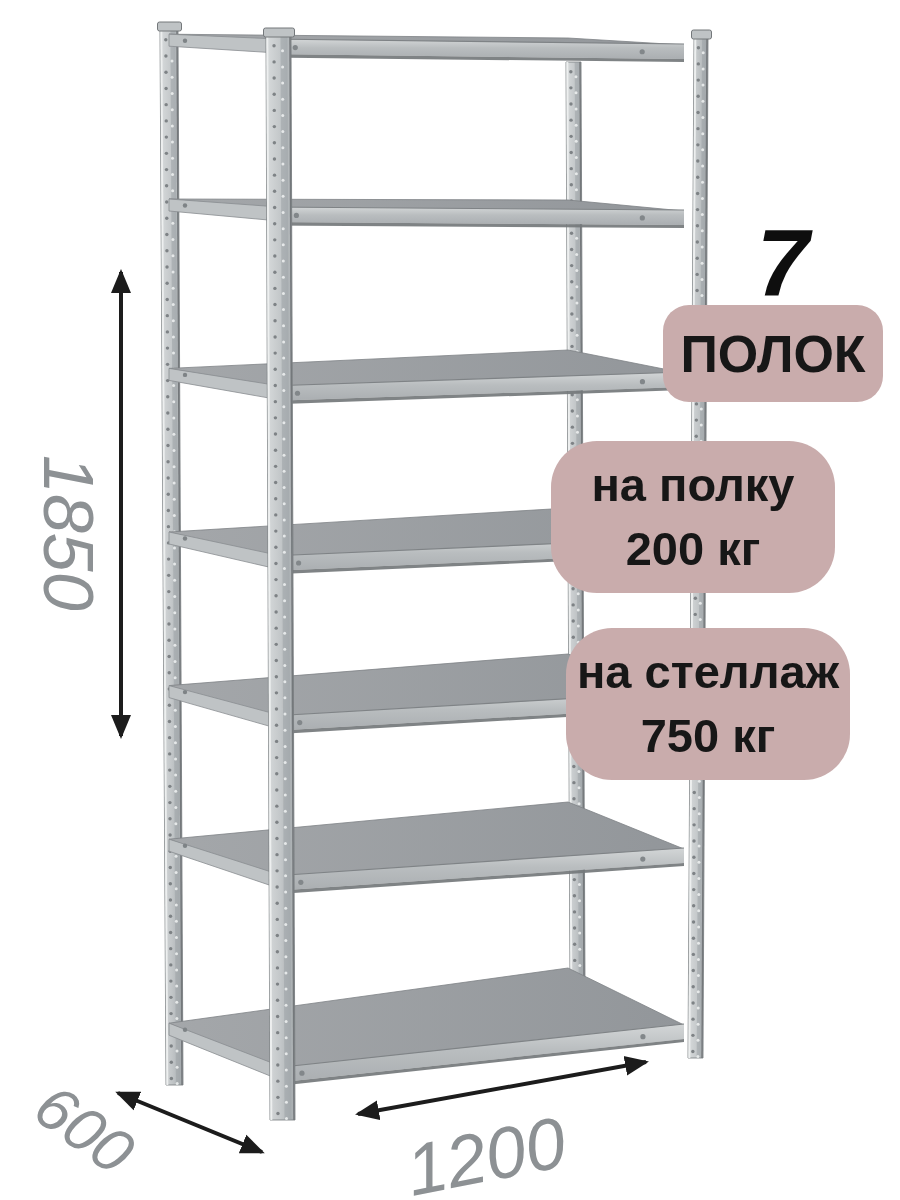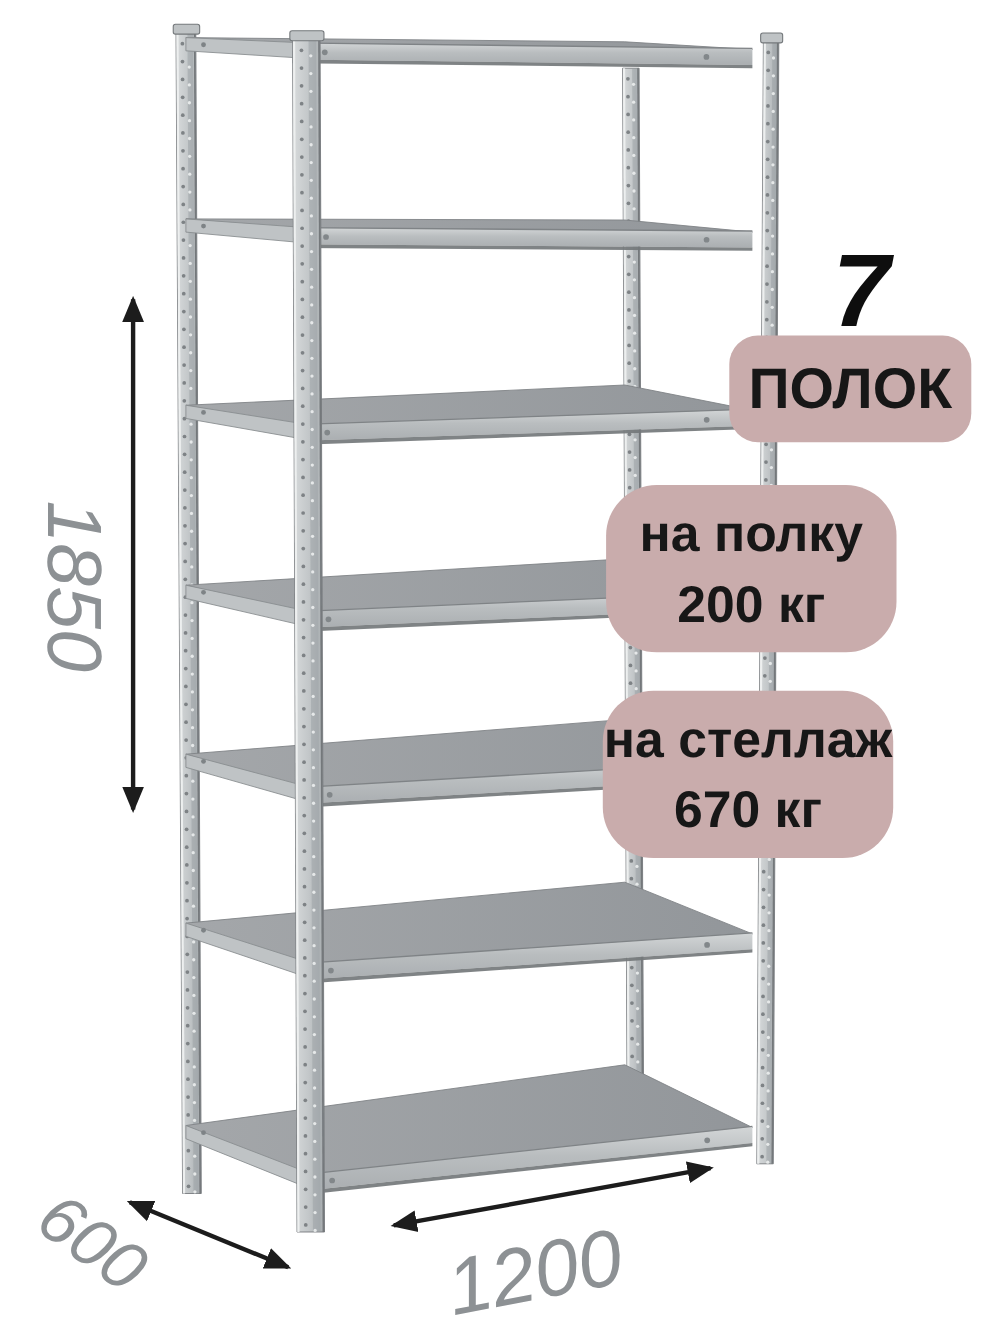--- a/index.html
+++ b/index.html
@@ -34,25 +34,25 @@
     background:var(--badge_bg,#c9acac);
     color:var(--badge_text,#171717);
     display:flex;flex-direction:column;align-items:center;justify-content:center;
     font-weight:bold;text-align:center;
   }
   .badge-polok{
     left:663px;top:305px;width:220px;height:97px;border-radius:26px;
     font-size:52px;
   }
   .badge-load{
-    width:264px;height:152px;border-radius:46px;
+    width:284px;height:152px;border-radius:46px;
     font-size:47px;line-height:1.36;
   }
   .badge-load1{left:551px;top:441px;}
-  .badge-load2{left:548px;top:628px;}
+  .badge-load2{left:566px;top:628px;}
 </style>
 </head>
 <body>
 
 <div class="stage">
 
   <svg id="scene" width="900" height="1200" viewBox="0 0 900 1200">
     <defs>
       <linearGradient id="postGrad" x1="0" y1="0" x2="1" y2="0">
         <stop offset="0" stop-color="#d8dbdc"></stop>
@@ -697,16 +697,16 @@
     <span>ПОЛОК</span>
   </div>
 
   <div class="badge badge-load badge-load1">
     <span>на полку</span>
     <span>200 кг</span>
   </div>
 
   <div class="badge badge-load badge-load2">
     <span>на стеллаж</span>
-    <span>670 кг</span>
+    <span>750 кг</span>
   </div>
 
 </div>
 
 </body></html>

